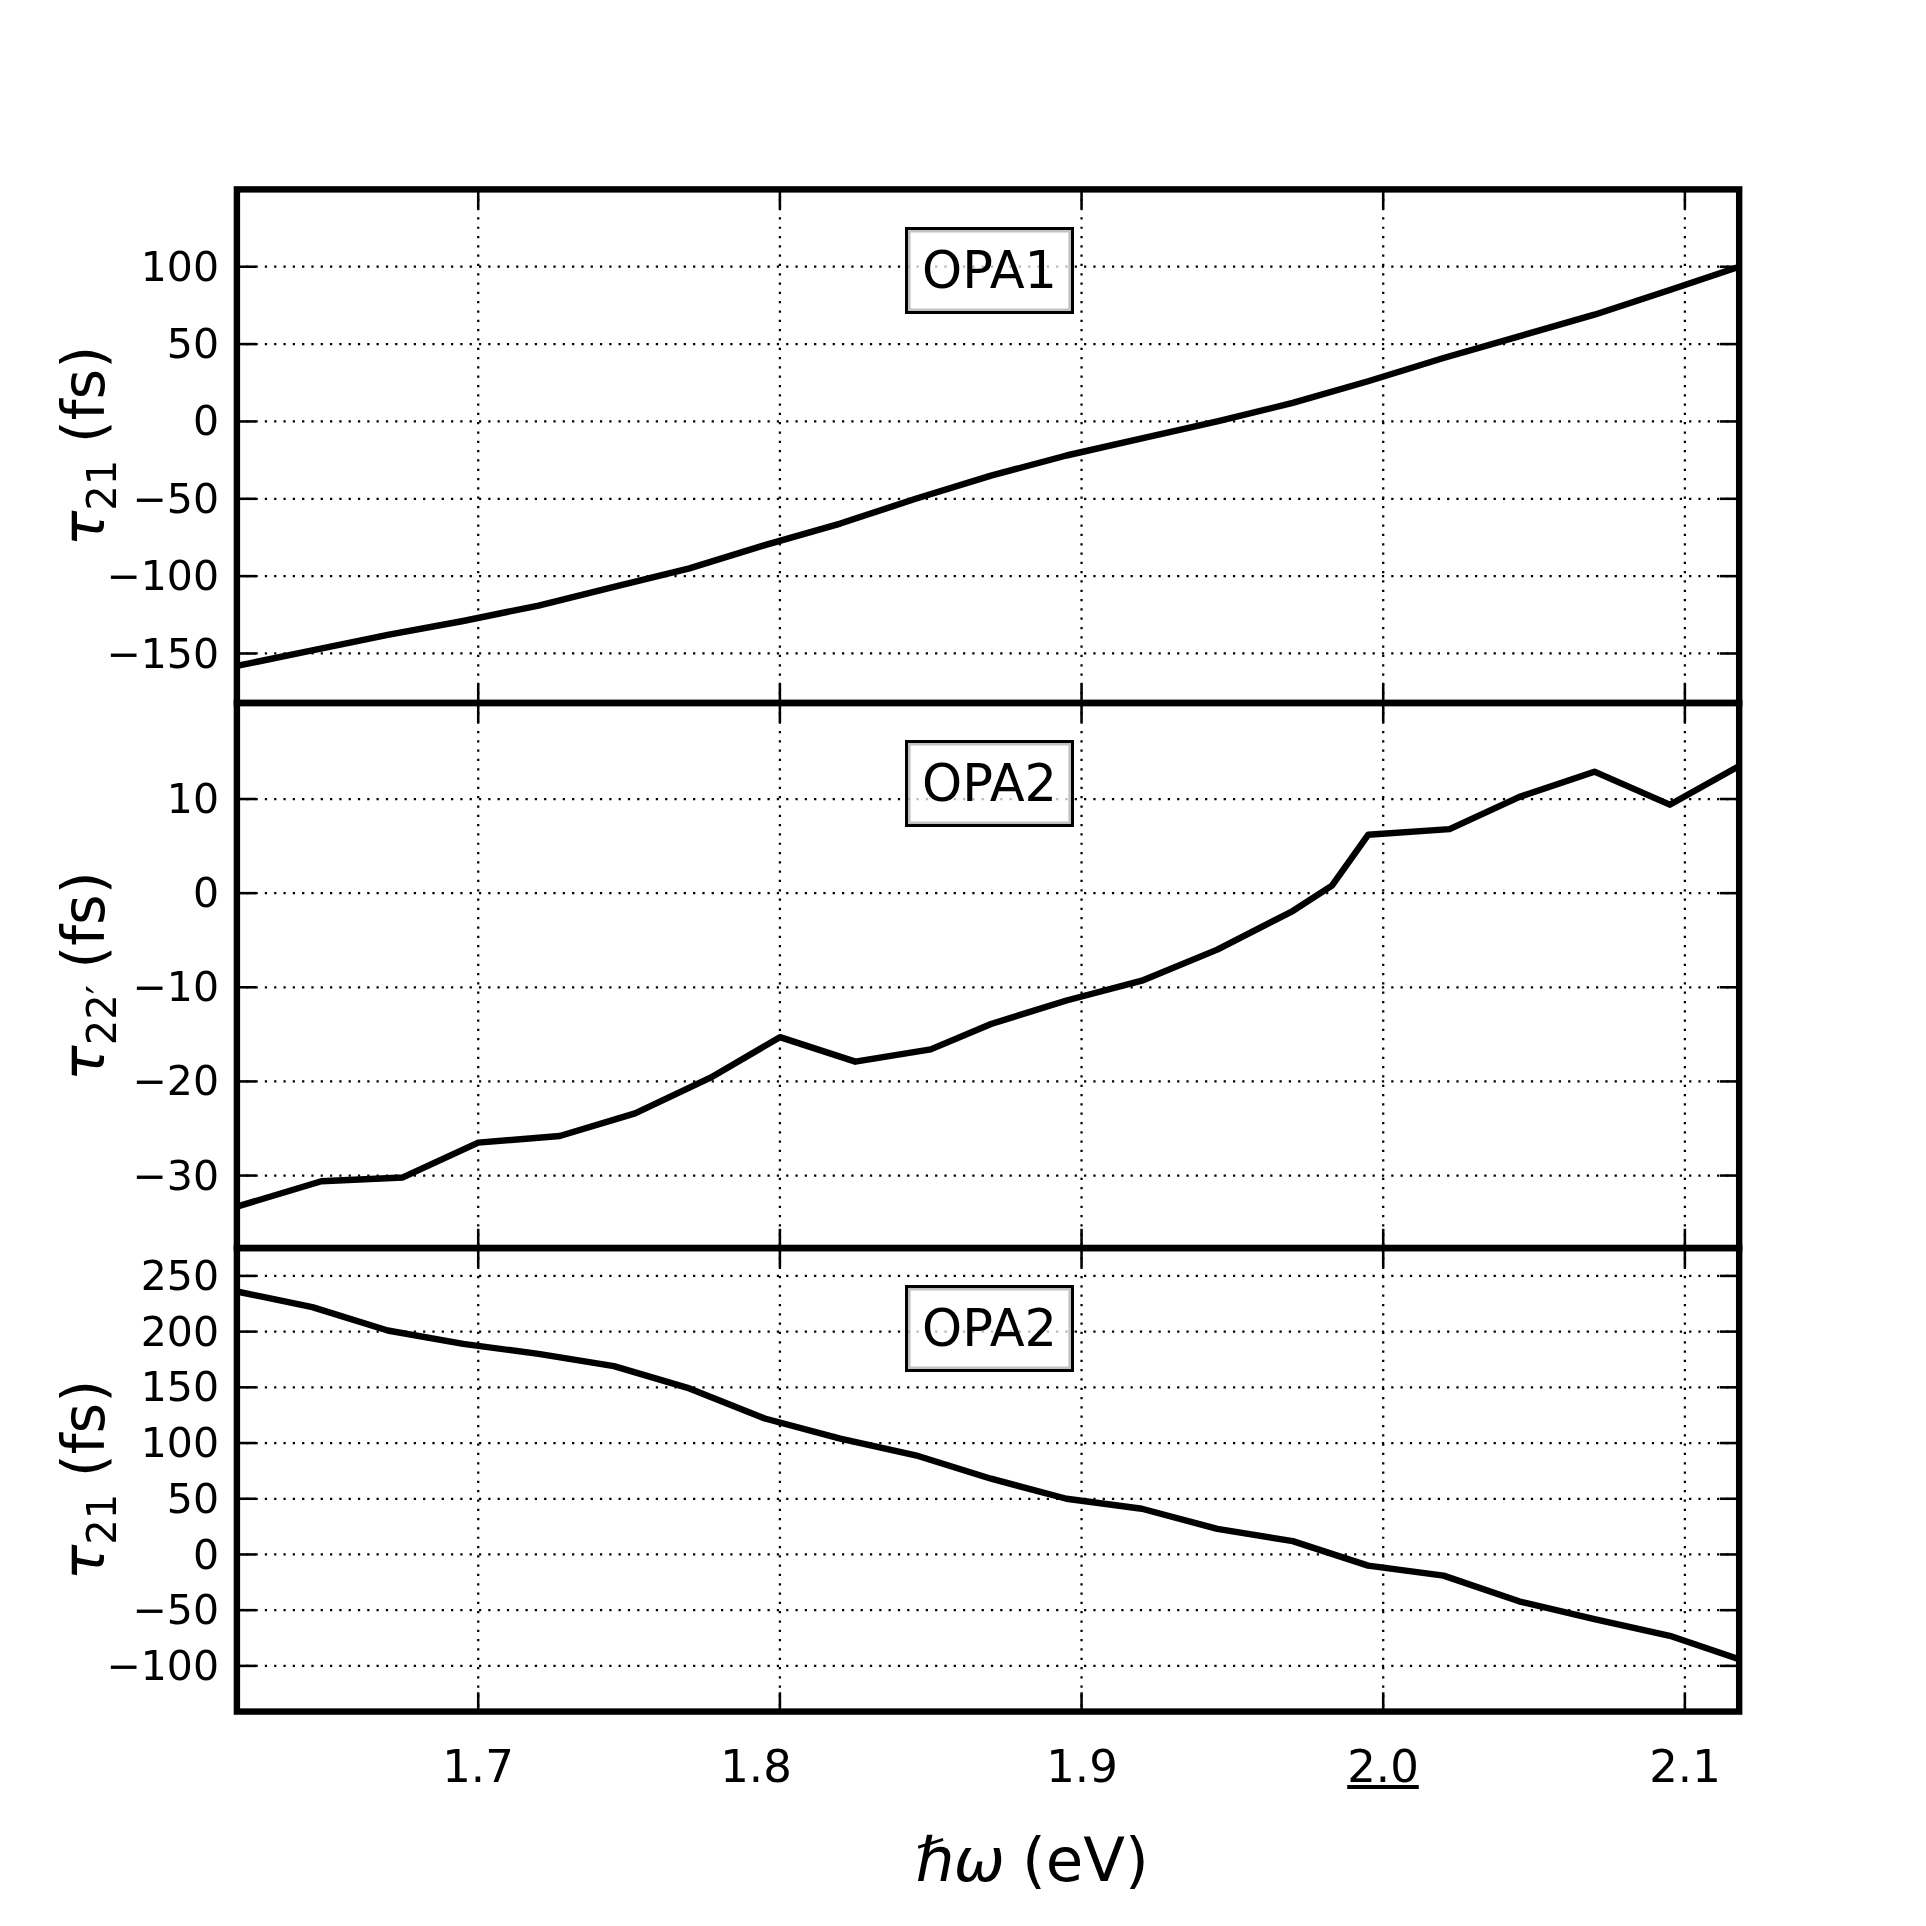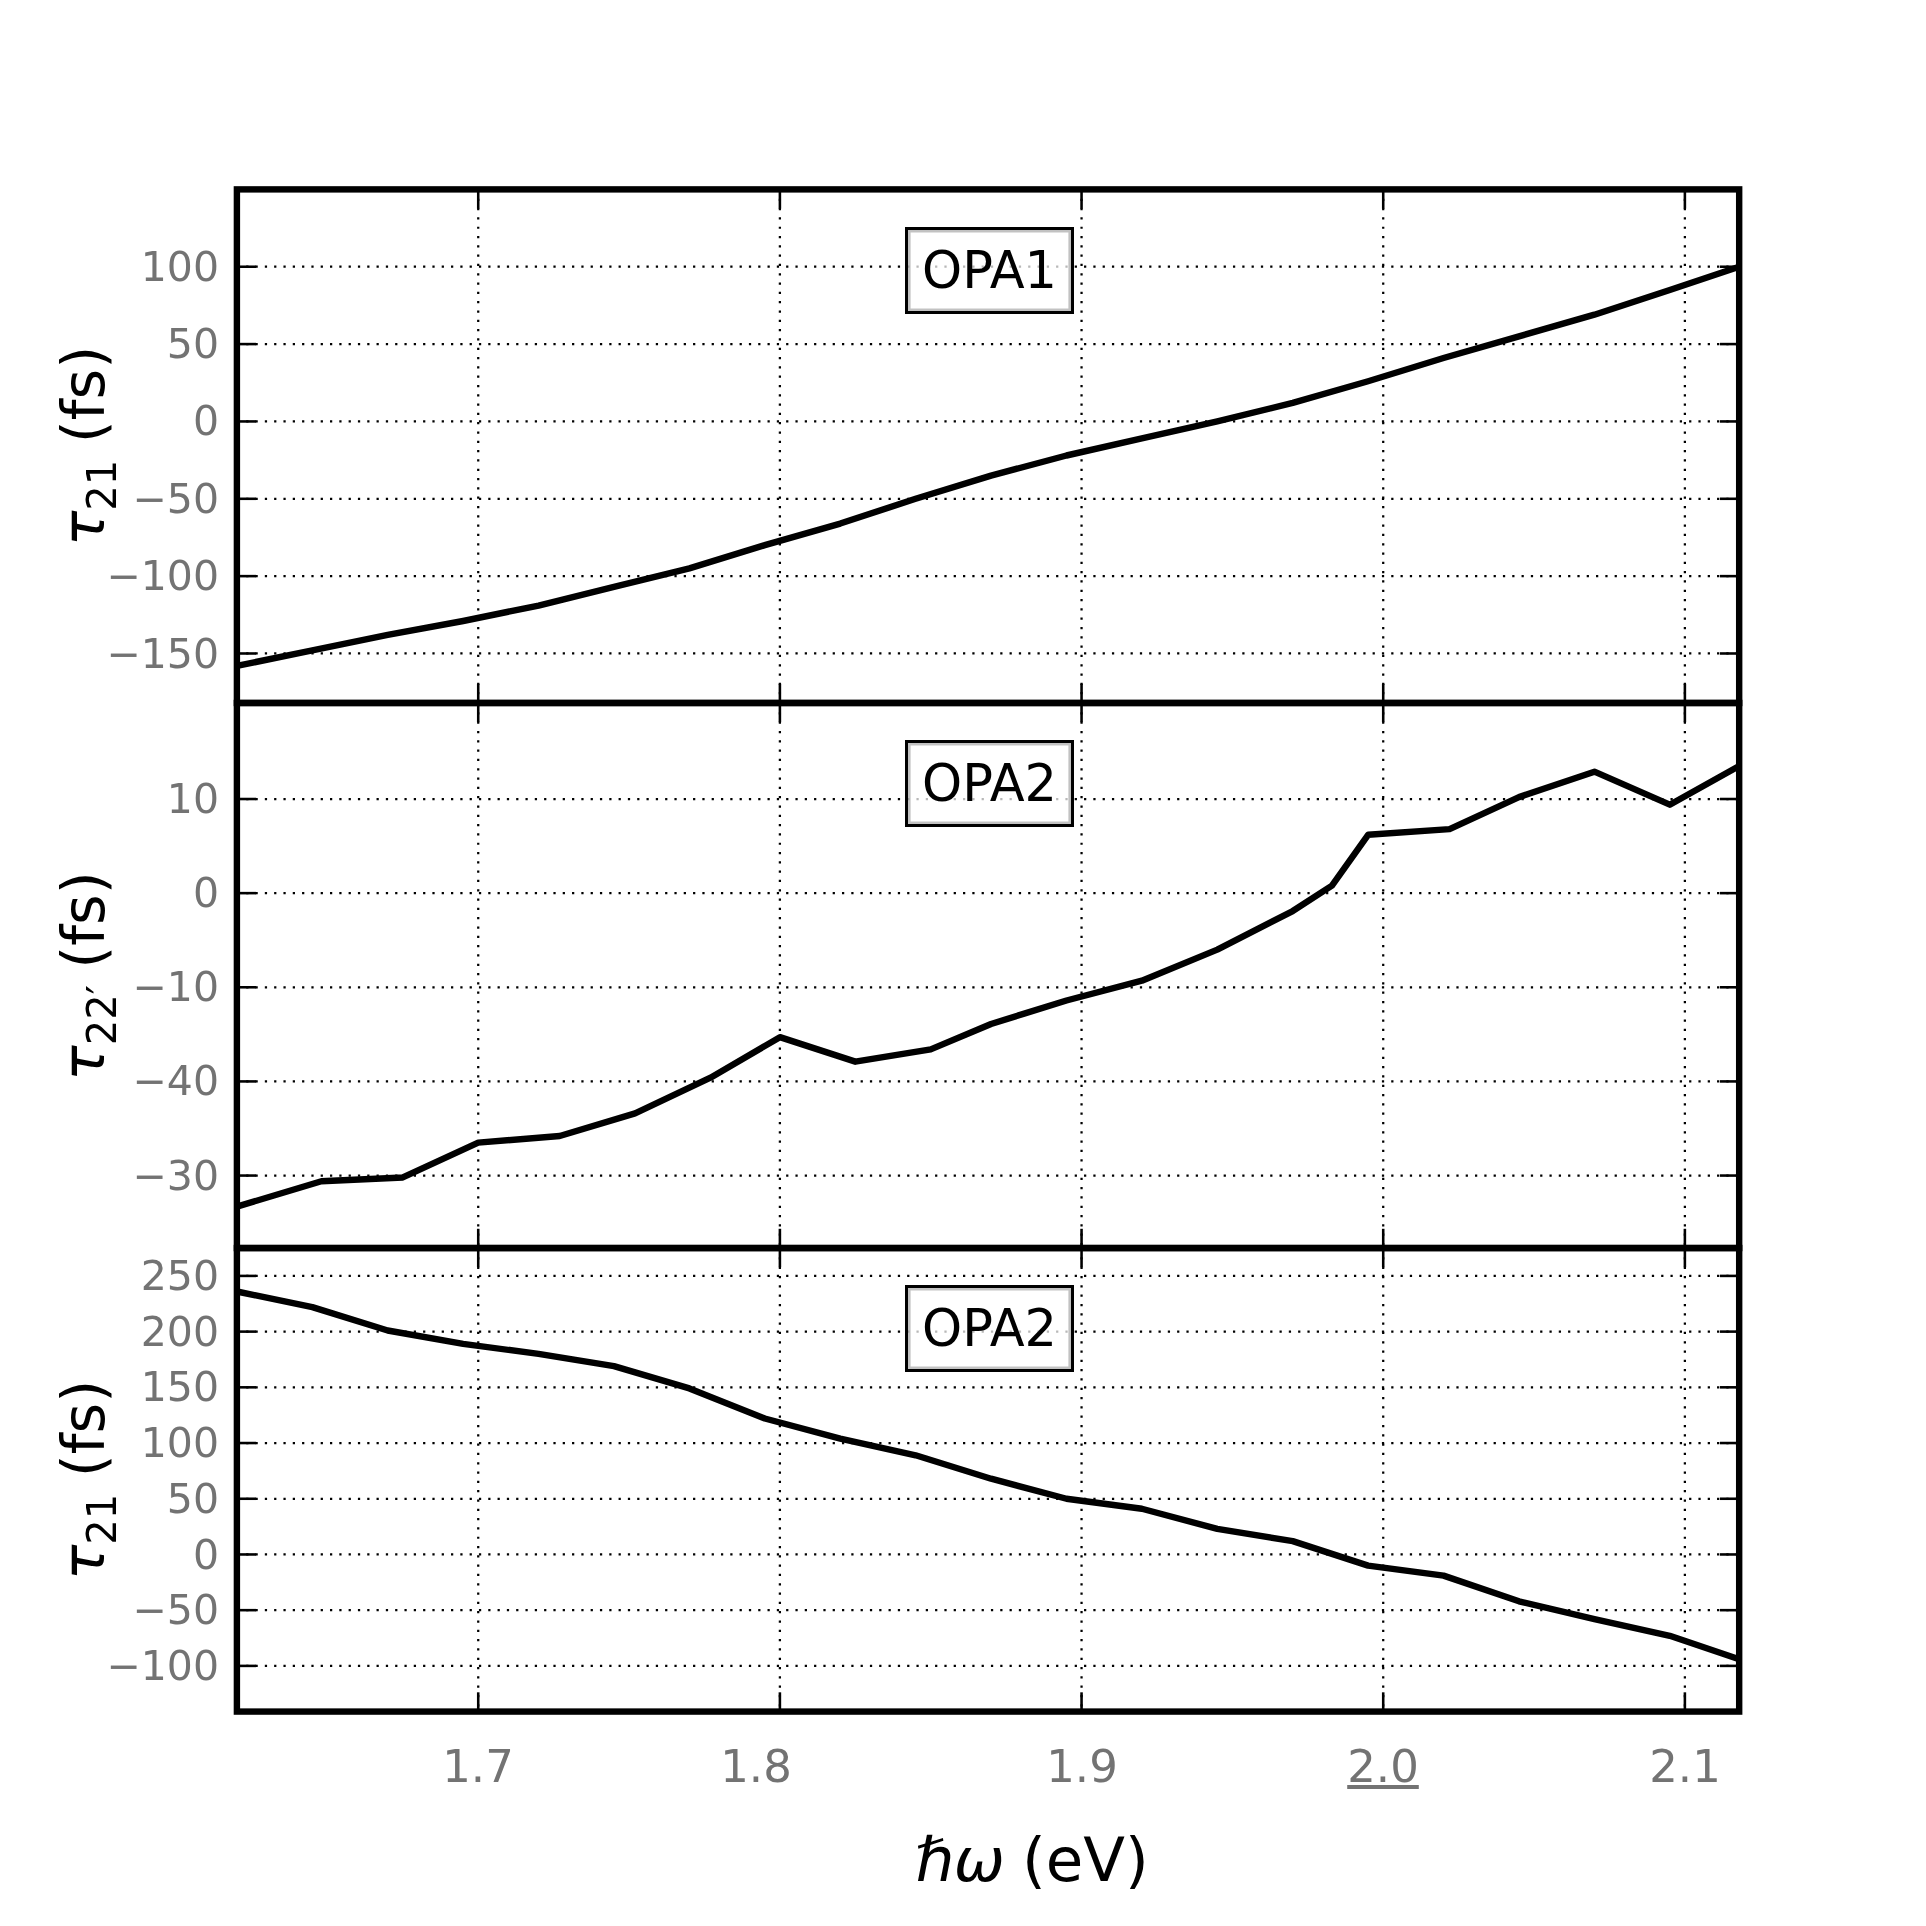--- a/index.html
+++ b/index.html
@@ -1,19 +1,19 @@
 <!DOCTYPE html>
 <html style="font-size:10.3px"><head>
 <meta charset="utf-8">
 <style>
   html,body{margin:0;padding:0;background:#ffffff;}
   #page{position:relative;width:1926px;height:1926px;background:#ffffff;
         font-family:"DejaVu Sans",sans-serif;color:#000;overflow:hidden;}
   #plot-svg{position:absolute;left:0;top:0;}
-  .tick-label{position:absolute;font-size:41px;color:#737373;white-space:nowrap;}
+  .tick-label{position:absolute;font-size:41px;color:#000000;white-space:nowrap;}
   .ytick{transform:translate(-100%,-50%);}
   .xtick{transform:translate(-50%,0);font-size:45px;}
   .panel-title{position:absolute;width:169px;height:87px;
     display:flex;align-items:center;justify-content:center;
     background:rgba(255,255,255,0.72);
     border:3.2px solid #000;
     box-shadow:inset 0 0 0 2.6px rgba(120,120,120,0.45);
     font-size:51px;box-sizing:border-box;}
   .ylab{position:absolute;white-space:nowrap;font-size:59px;
     transform:translate(-50%,-50%) rotate(-90deg);}
@@ -167,21 +167,21 @@
 
 <div class="tick-label ytick" style="left: 219px; top: 267px;">100</div>
     <div class="tick-label ytick" style="left: 219px; top: 344px;">50</div>
     <div class="tick-label ytick" style="left: 219px; top: 421px;">0</div>
     <div class="tick-label ytick" style="left: 219px; top: 499px;">−50</div>
     <div class="tick-label ytick" style="left: 219px; top: 576px;">−100</div>
     <div class="tick-label ytick" style="left: 219px; top: 654px;">−150</div>
     <div class="tick-label ytick" style="left: 219px; top: 799px;">10</div>
     <div class="tick-label ytick" style="left: 219px; top: 893px;">0</div>
     <div class="tick-label ytick" style="left: 219px; top: 987px;">−10</div>
-    <div class="tick-label ytick" style="left: 219px; top: 1081px;">−40</div>
+    <div class="tick-label ytick" style="left: 219px; top: 1081px;">−20</div>
     <div class="tick-label ytick" style="left: 219px; top: 1176px;">−30</div>
     <div class="tick-label ytick" style="left: 219px; top: 1276px;">250</div>
     <div class="tick-label ytick" style="left: 219px; top: 1332px;">200</div>
     <div class="tick-label ytick" style="left: 219px; top: 1387px; text-align: right;">150</div>
     <div class="tick-label ytick" style="left: 219px; top: 1443px;">100</div>
     <div class="tick-label ytick" style="left: 219px; top: 1499px;">50</div>
     <div class="tick-label ytick" style="left: 219px; top: 1555px;">0</div>
     <div class="tick-label ytick" style="left: 219px; top: 1610px;">−50</div>
     <div class="tick-label ytick" style="left: 219px; top: 1666px;">−100</div>
     <div class="tick-label xtick" style="left: 478px; top: 1740px;">1.7</div>

